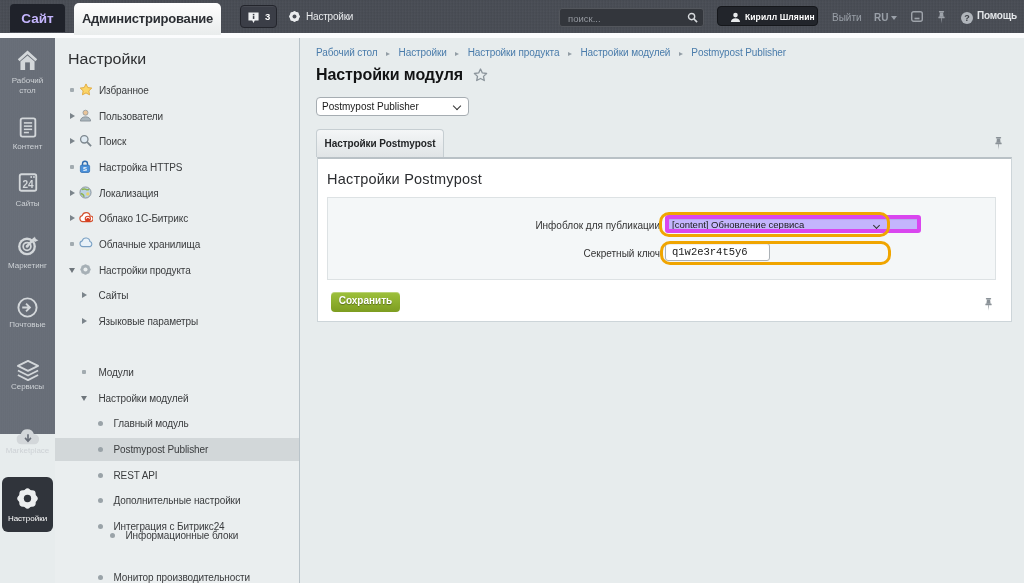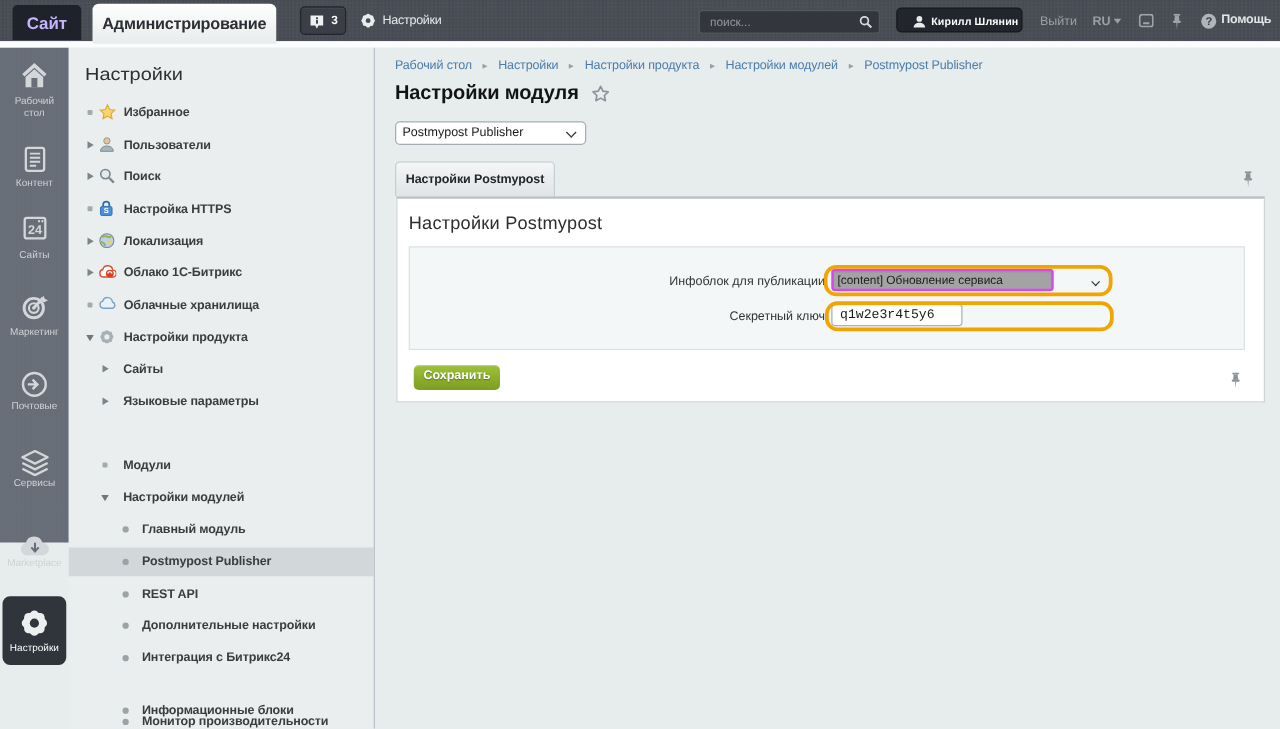--- a/index.html
+++ b/index.html
@@ -49,21 +49,21 @@
   #rail { position:absolute; left:0; top:38px; width:55px; height:396px; background:#686e78;
     background-image:repeating-linear-gradient(90deg, rgba(255,255,255,0.008) 0 1px, rgba(0,0,0,0.008) 1px 2px); }
   .ric { position:absolute; left:0; width:55px; text-align:center; }
   .rlb { position:absolute; left:0; width:55px; text-align:center; font-size:8px; color:#ced2d6; line-height:10px; }
   #ractive { position:absolute; background:#30343b; border-radius:6px; left:2px; width:51px; top:439px; height:55px; }
 
   
   #menu { position:absolute; left:55px; top:38px; width:245px; height:545px; background:#eaeeef; border-right:1px solid #b9c3c9; }
   #menu h1 { position:absolute; left:13px; top:13px; font-size:14px; font-weight:normal; color:#2e2f31; transform:scaleX(1.14); transform-origin:0 0; }
   .mi { position:absolute; left:0; width:244px; height:23px; font-size:10px; color:#3a3c3e; }
-  .mi .txt { position:absolute; top:6px; white-space:nowrap; letter-spacing:-0.1px;font-weight:bold; }
+  .mi .txt { position:absolute; top:6px; white-space:nowrap; letter-spacing:-0.1px; }
   .mi.hl { background:#d2d7d9; }
   .bullet-sq { position:absolute; width:4px; height:4px; background:#a2abb0; border-radius:1px; top:9px; }
   .bullet-rd { position:absolute; width:5px; height:5px; background:#9aa3a8; border-radius:50%; top:9px; }
   .tri-r { position:absolute; width:0; height:0; border-top:3.5px solid transparent; border-bottom:3.5px solid transparent; border-left:5px solid #7b848b; top:8px; }
   .tri-d { position:absolute; width:0; height:0; border-left:3.5px solid transparent; border-right:3.5px solid transparent; border-top:5px solid #6f767c; top:9px; }
   .mi .mic { position:absolute; top:4px; }
 
   
   #main { position:absolute; left:301px; top:38px; width:723px; height:545px; background:#e7eced; }
   #crumbs { position:absolute; left:15px; top:9px; font-size:10px; color:#4a7cab; white-space:nowrap; letter-spacing:-0.1px; }
@@ -82,22 +82,22 @@
   #pin-top { position:absolute; left:694px; top:99px; }
 
   #panel { position:absolute; left:16px; top:119px; width:695px; height:165px; background:#fff;
     border:1px solid #cdd5d9; border-top:2px solid #b9c1c6; }
   #panel h2 { position:absolute; left:9px; top:12px; font-size:14.5px; font-weight:normal; color:#2b2d30; letter-spacing:0.2px; }
   #graybox { position:absolute; left:9px; top:38px; width:669px; height:83px; background:#f4f7f8; border:1px solid #dde2e4; }
   .flabel { position:absolute; text-align:right; right:335px; font-size:10px; color:#333; white-space:nowrap; }
   .ring { position:absolute; border:3px solid #f0a500; border-radius:10px; }
   #ring1 { left:331px; top:13.5px; width:231px; height:25px; }
   #ring2 { left:332px; top:43px; width:231px; height:24px; }
-  #fselect { position:absolute; left:337px; top:17px; width:178px; height:18px; border:2px solid #d946ef; box-shadow:inset 0 1px 1px rgba(0,0,0,0.07); border-radius:3px;
-     background:#a3a3a3; font-family:"Liberation Sans",sans-serif; font-size:9.5px; color:#1a1a1a; padding:0 0 0 3px; appearance:none; -webkit-appearance:none; }
+  #fselect { position:absolute; left:337px; top:17px; width:256px; height:18px; border:4px solid #d946ef; box-shadow:inset 0 1px 1px rgba(0,0,0,0.07); border-radius:3px;
+     background:#c4b5fd; font-family:"Liberation Sans",sans-serif; font-size:9.5px; color:#1a1a1a; padding:0 0 0 3px; appearance:none; -webkit-appearance:none; }
   #fselect-arrow { position:absolute; left:546px; top:25px; width:5px; height:5px; border-right:1.4px solid #333; border-bottom:1.4px solid #333; transform:rotate(45deg); }
   #finput { position:absolute; left:337px; top:45px; width:105px; height:18px; border:1px solid #abb1b6; box-shadow:inset 0 1px 1px rgba(0,0,0,0.07); border-radius:3px;
      background:#fff; font-family:Liberation Mono, monospace; font-size:10.5px; color:#1a1a1a; padding:0 0 0 6px; }
 
   #savebtn { position:absolute; left:13px; top:133px; width:69px; height:20px;
     background:linear-gradient(#9ec13c,#7d9d20); border:none; border-radius:4px;
     color:#fff; font-size:10px; font-weight:bold; text-align:center; line-height:18px;
     text-shadow:0 1px 1px rgba(0,0,0,0.35); box-shadow:inset 0 1px 0 rgba(255,255,255,0.3); }
   #pin-bot { position:absolute; left:667px; top:139px; }
 </style>
@@ -315,21 +315,21 @@
       <span class="txt" style="left:58.5px">Дополнительные настройки</span>
     </div>
     <div class="mi" style="top: 425.75px;">
       <span class="bullet-rd" style="left:43px"></span>
       <span class="txt" style="left:58.5px">REST API</span>
     </div>
     <div class="mi" style="top: 477.05px;">
       <span class="bullet-rd" style="left:43px"></span>
       <span class="txt" style="left:58.5px">Интеграция с Битрикс24</span>
     </div>
-    <div class="mi" style="top: 519px;">
+    <div class="mi" style="top: 486px; margin-left: 12px;">
       <span class="bullet-rd" style="left:43px"></span>
       <span class="txt" style="left:58.5px">Информационные блоки</span>
     </div>
     <div class="mi" style="top: 528.35px;">
       <span class="bullet-rd" style="left:43px"></span>
       <span class="txt" style="left:58.5px">Монитор производительности</span>
     </div>
   </div>
 
 <div id="main">

